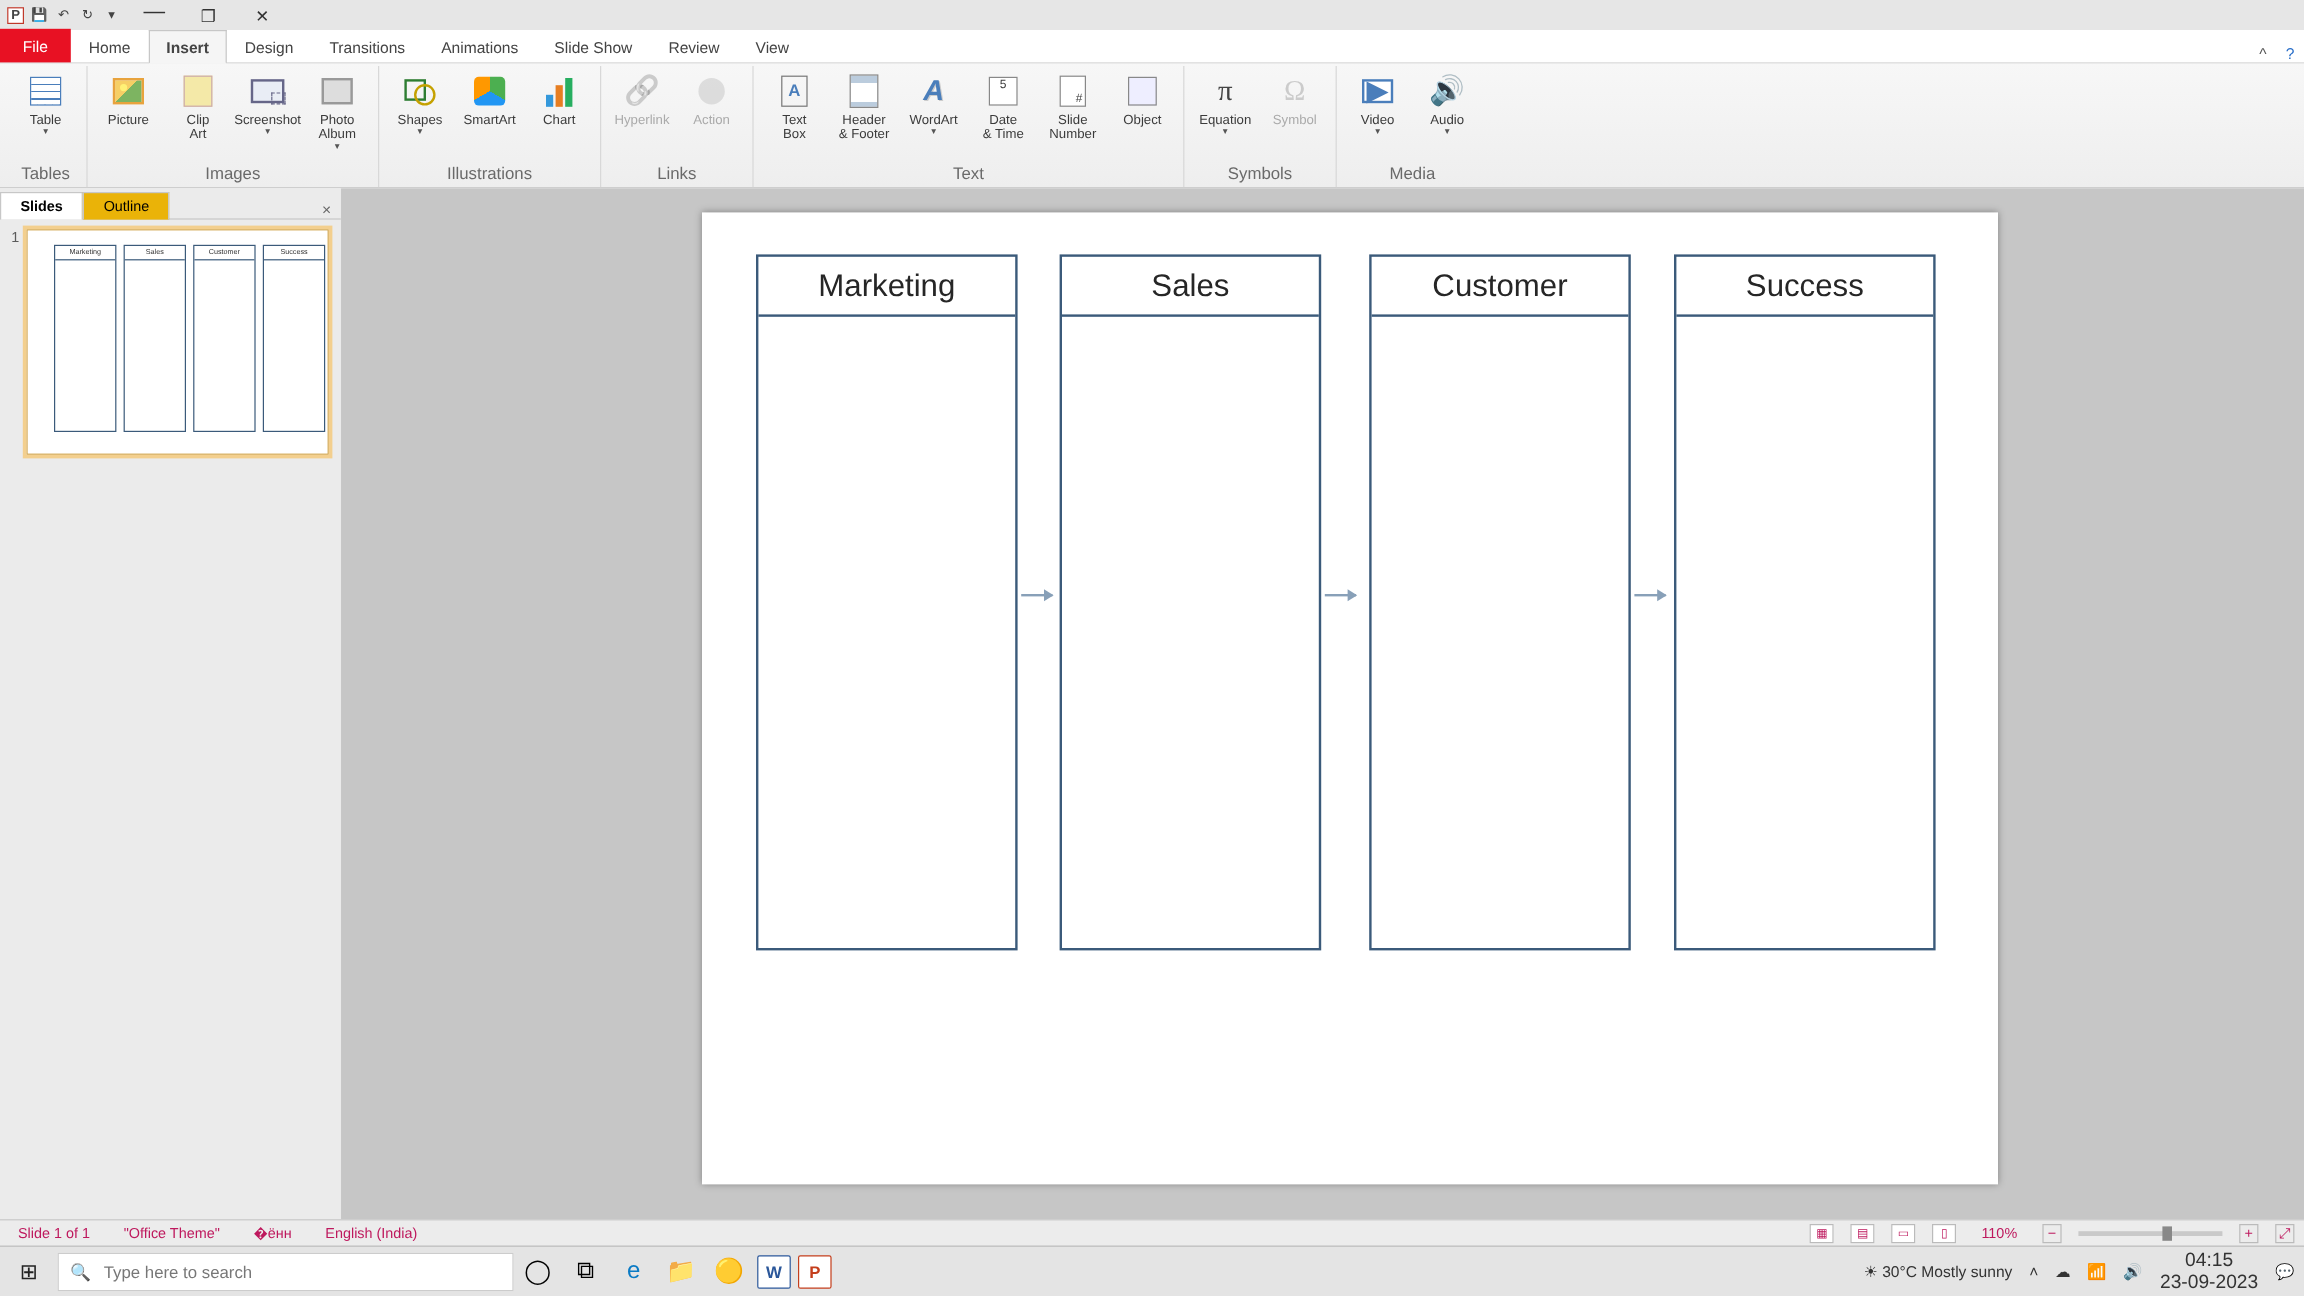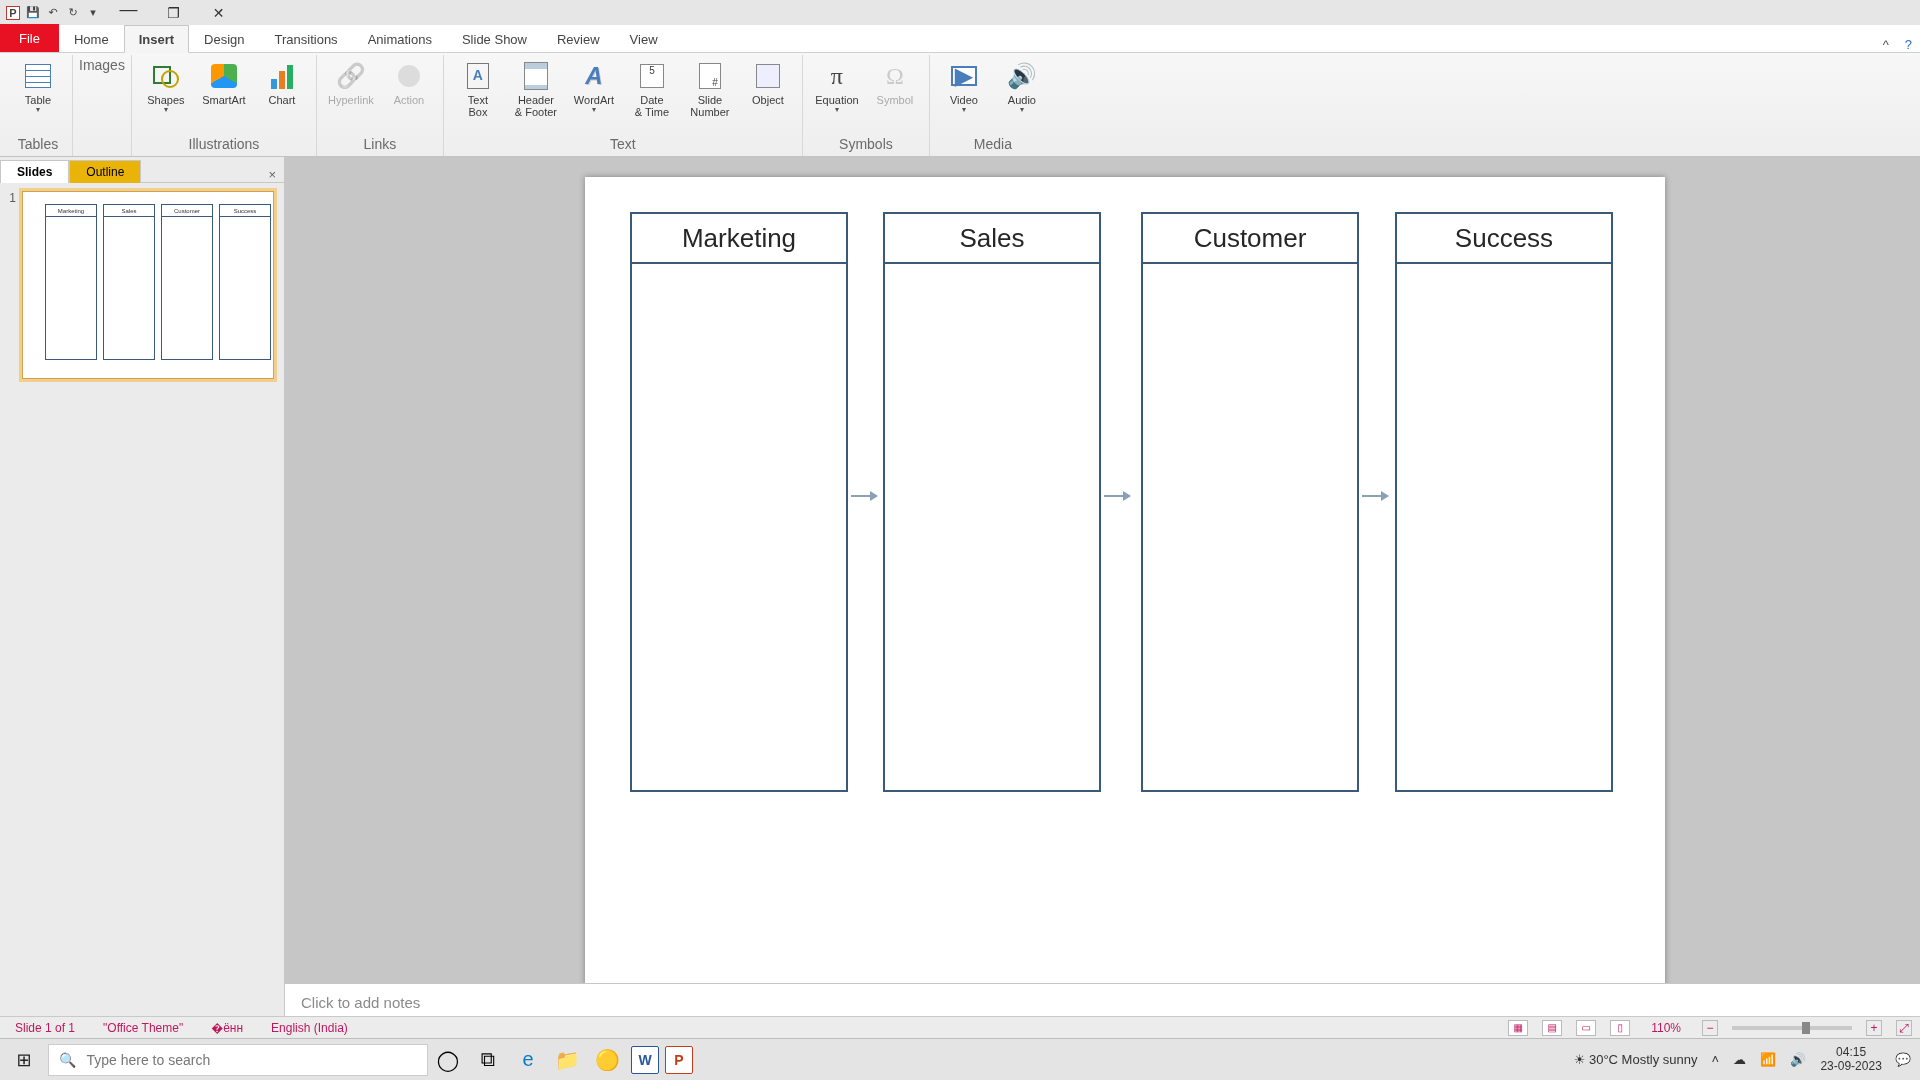--- a/index.html
+++ b/index.html
@@ -107,21 +107,21 @@
 .statusbar2 .zoomtrack { width:120px; height:4px; background:#c9c9c9; position:relative;}
 .statusbar2 .zoomtrack .knob { position:absolute; left:58%; top:-4px; width:8px; height:12px; background:#888;}
 .statusbar2 .zx { width:16px; height:16px; border:1px solid #bbb; display:flex; align-items:center; justify-content:center;}
 
 
 .taskbar { position:absolute; bottom:0; left:0; right:0; height:42px; background:#e4e4e4; border-top:1px solid #bdbdbd; display:flex; align-items:center;}
 .taskbar .start { width:48px; height:42px; display:flex; align-items:center; justify-content:center; font-size:18px; color:#222;}
 .taskbar .search { display:flex; align-items:center; background:#fff; height:32px; width:380px; border:1px solid #ccc; padding:0 10px; gap:10px; color:#777; font-size:14px;}
 .taskbar .tbicon { width:34px; height:34px; margin:0 3px; display:flex; align-items:center; justify-content:center; font-size:20px; border-radius:2px;}
 .taskbar .right { margin-left:auto; display:flex; align-items:center; gap:14px; padding-right:8px; font-size:13px; color:#333;}
-.taskbar .clock { text-align:center; line-height:1.1; font-size:12px;}
+.taskbar .clock { text-align:center; line-height:1.1; font-size:16px;}
 </style>
 </head>
 <body>
 
 <div class="titlebar">
   <div class="qat">
     <span class="icon ppt-logo">P</span>
     <span class="icon save">💾</span>
     <span class="icon">↶</span>
     <span class="icon">↻</span>
@@ -157,20 +157,48 @@
         <div class="bicon">
             <div class="icon-table"></div>
           </div>
         <span>Table</span>
       </div>
     </div>
     <div class="gname">Tables</div>
   </div>
 
   <div class="group">
+    <div class="btns">
+      <div class="bigbtn">
+        <div class="bicon">
+            <div class="icon-picture"></div>
+          </div>
+        <span>Picture</span>
+      </div>
+      <div class="bigbtn">
+        <div class="bicon">
+            <div class="icon-clipart"></div>
+          </div>
+        <span style="white-space:pre;">Clip
+Art</span>
+      </div>
+      <div class="bigbtn drop">
+        <div class="bicon">
+            <div class="icon-screenshot"></div>
+          </div>
+        <span>Screenshot</span>
+      </div>
+      <div class="bigbtn drop">
+        <div class="bicon">
+            <div class="icon-album"></div>
+          </div>
+        <span style="white-space:pre;">Photo
+Album</span>
+      </div>
+    </div>
     <div class="gname">Images</div>
   </div>
 
   <div class="group">
     <div class="btns">
       <div class="bigbtn drop">
         <div class="bicon">
             <div class="icon-shapes"></div>
           </div>
         <span>Shapes</span>
@@ -328,21 +356,20 @@
           <div class="hdr">Customer</div>
         </div>
         <div class="col col4">
           <div class="hdr">Success</div>
         </div>
         <div class="arrow a1"></div>
         <div class="arrow a2"></div>
         <div class="arrow a3"></div>
       </div>
     </div>
-    <div class="notes">Click to add notes</div>
   </div>
 </div>
 
 <div class="statusbar2">
   <div class="seg">Slide 1 of 1</div>
   <div class="seg">"Office Theme"</div>
   <div class="seg">�ённ</div>
   <div class="seg">English (India)</div>
   <div class="spacer"></div>
   <div class="vbtn">▦</div>

